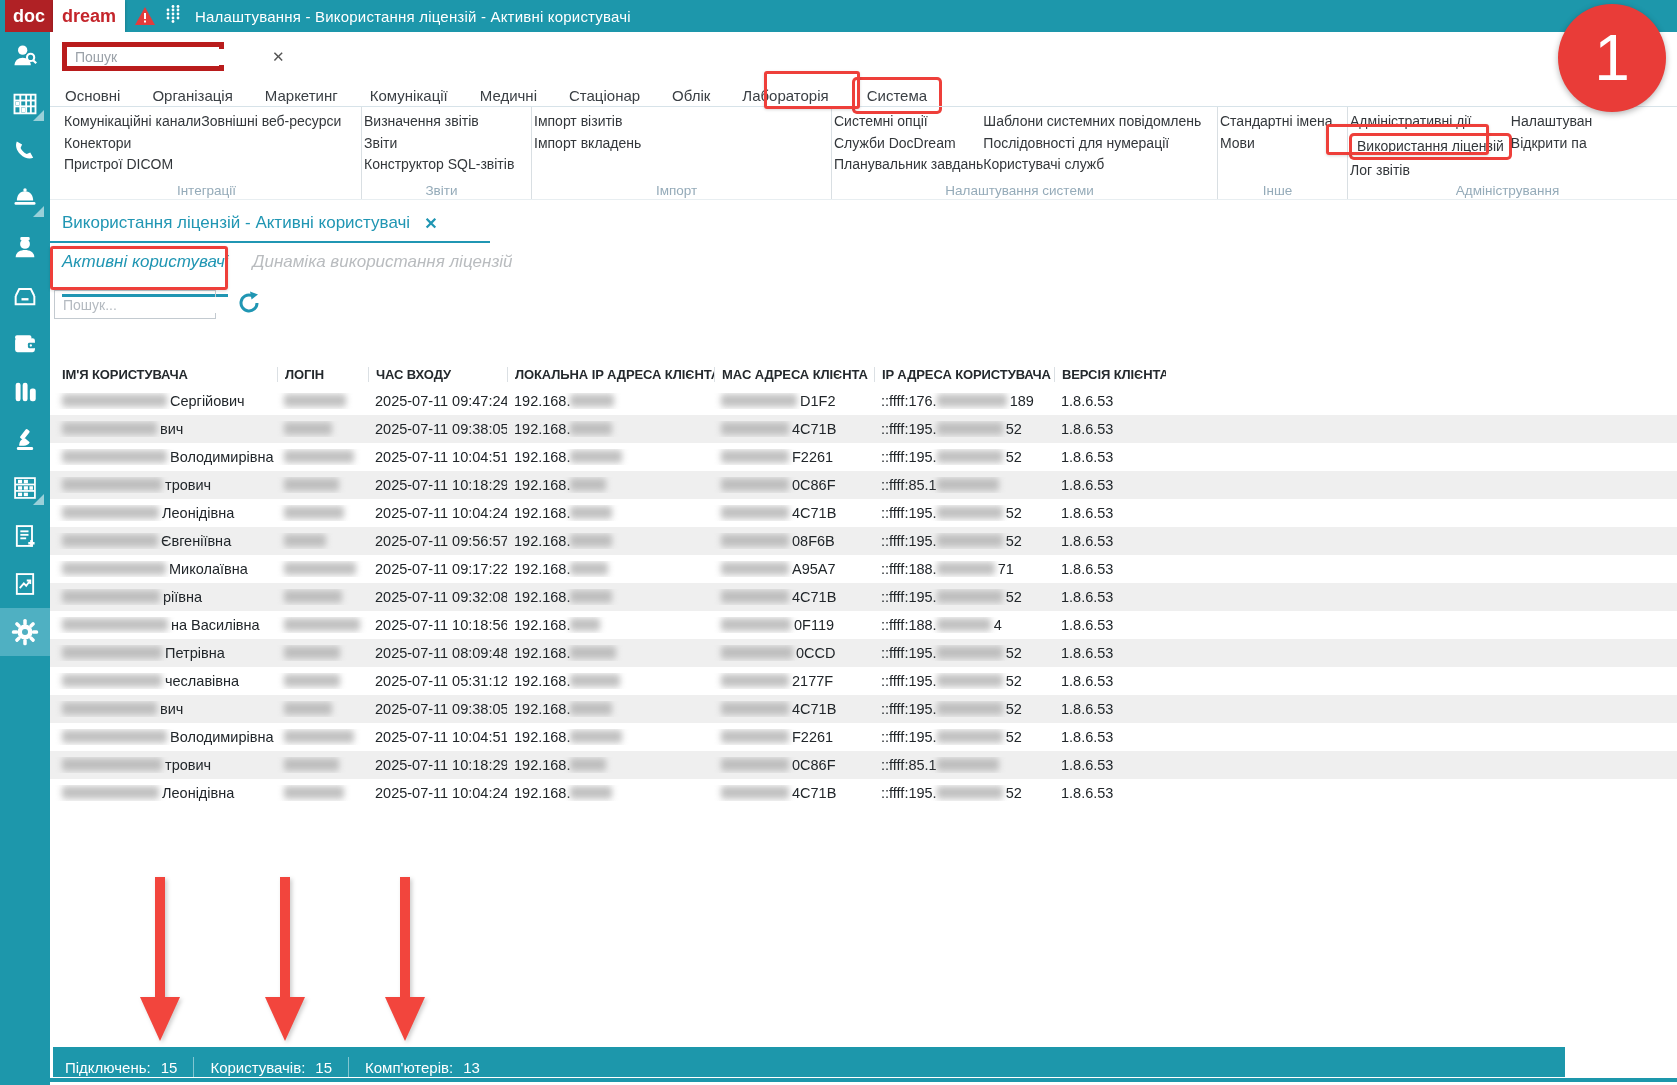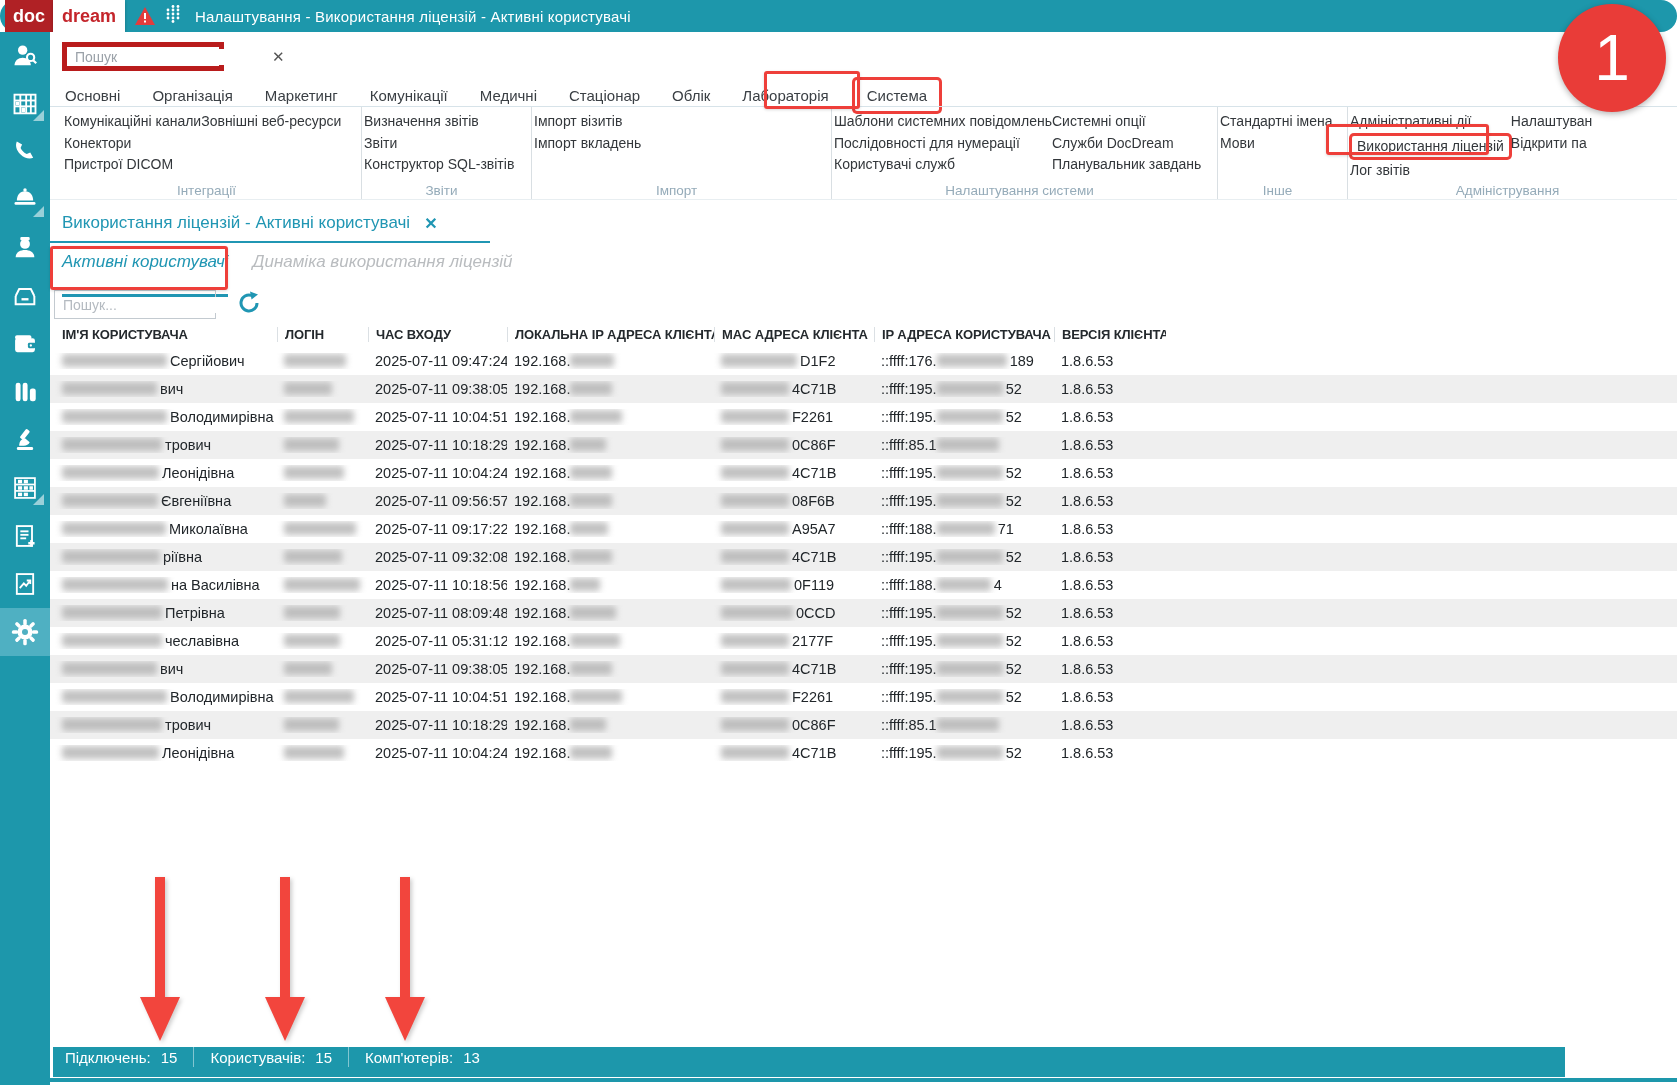--- a/index.html
+++ b/index.html
@@ -6,21 +6,21 @@
     --teal:#1d97ab; --teal-dark:#15808f; --teal-light:#4fb0c2; --accent:#2096b3;
     --red:#ee3f3a; --logo-red:#b02125; --ink:#21262a; --hdr:#24292d;
     --muted:#9aa1a8; --disabled:#b9bcbf; --grouplabel:#95abb9;
     --line:#d9dfe3; --alt:#efefef;
   }
   *{margin:0;padding:0;box-sizing:border-box;}
   html,body{width:1677px;height:1085px;overflow:hidden;}
   body{font-family:"Liberation Sans", sans-serif; background:#fff; position:relative; color:var(--ink);}
 
   
-  .topbar{position:absolute;left:0;top:0;width:1677px;height:32px;background:var(--teal);display:flex;align-items:center;border-radius:16px;}
+  .topbar{position:absolute;left:0;top:0;width:1677px;height:32px;background:var(--teal);display:flex;align-items:center;}
   .logo{display:flex;height:32px;font-weight:bold;font-size:18px;margin-left:5px;}
   .logo .doc{background:var(--logo-red);color:#fff;padding:4px 8px;line-height:24px;}
   .logo .dream{background:#fff;color:#c4252b;padding:4px 9px;line-height:24px;box-shadow:0 1px 3px rgba(0,0,0,.25);}
   .warn{width:20px;height:18px;margin-left:10px;position:relative;}
   .warn svg{display:block;}
   .gridicon{margin-left:10px;}
   .tb-title{color:#fff;font-size:15px;margin-left:12px;letter-spacing:.2px;}
 
   
   .sidebar{position:absolute;left:0;top:32px;width:50px;height:1053px;background:var(--teal);display:flex;flex-direction:column;}
@@ -61,31 +61,31 @@
 
   
   .toolbar-search{position:absolute;left:54px;top:290px;width:162px;height:29px;border:1px solid #c3cad0;display:flex;align-items:center;}
   .toolbar-search input{border:none;outline:none;flex:1;font-size:14px;padding:0 8px;font-family:inherit;color:#333;}
   .toolbar-search input::placeholder{color:#b4bac0;}
   .refresh{position:absolute;left:236px;top:290px;width:26px;height:26px;cursor:pointer;}
 
   
   .table{position:absolute;left:50px;top:322px;width:1627px;}
   .thead,.trow{display:grid;grid-template-columns:227px 91px 139px 207px 160px 180px 112px 1fr;align-items:center;}
-  .thead{height:25px;}
+  .thead{height:25px;margin-top:40px;}
   .th{font-size:13px;font-weight:700;color:var(--hdr);border-left:1px solid #dbe0e4;padding-left:7px;white-space:nowrap;overflow:hidden;letter-spacing:-0.1px;cursor:pointer;}
   .th:first-child{border-left:none;padding-left:12px;}
   .trow{height:28px;font-size:14.5px;color:var(--ink);}
   .trow:nth-child(even){background:var(--alt);}
   .td{padding-left:7px;white-space:nowrap;overflow:hidden;}
   .td:first-child{padding-left:12px;}
   .blur{display:inline-block;height:13px;background:#b3b3b3;filter:blur(3px);border-radius:2px;vertical-align:-1px;margin-right:3px;opacity:.8;}
 
   
-  .statusbar{position:absolute;left:53px;top:1047px;width:1512px;height:30px;background:var(--teal);display:flex;align-items:flex-start;color:#fff;font-size:15px;}
+  .statusbar{position:absolute;left:53px;top:1047px;width:1512px;height:30px;background:var(--teal);display:flex;align-items:flex-end;color:#fff;font-size:15px;}
   .st-item{display:flex;gap:10px;padding:0 16px;height:20px;align-items:center;border-left:1px solid rgba(255,255,255,.45);}
   .st-item:first-child{border-left:none;padding-left:12px;}
   .bottom-line{position:absolute;left:0;top:1078px;width:1677px;height:4px;background:var(--teal);}
 
   
   .ann-box{position:absolute;border:3px solid var(--red);border-radius:3px;box-shadow:0 1px 3px rgba(0,0,0,.15);pointer-events:none;}
   .ann-circle{position:absolute;left:1558px;top:4px;width:108px;height:108px;border-radius:50%;background:#e93c38;color:#fff;display:flex;align-items:center;justify-content:center;font-size:64px;box-shadow:0 2px 6px rgba(0,0,0,.3);}
   .ann-arrow{position:absolute;pointer-events:none;filter:drop-shadow(2px 2px 2px rgba(0,0,0,.2));}
 </style>
 </head>
@@ -323,28 +323,28 @@
           <div class="rcol">
             <div class="ritem">Імпорт візитів</div>
             <div class="ritem">Імпорт вкладень</div>
           </div>
         </div>
         <div class="rlabel">Імпорт</div>
       </div>
       <div class="rgroup" style="width: 386px;">
         <div class="rcols">
           <div class="rcol">
+            <div class="ritem">Системні опції</div>
+            <div class="ritem">Служби DocDream</div>
+            <div class="ritem">Планувальник завдань</div>
+          </div>
+          <div class="rcol">
             <div class="ritem">Шаблони системних повідомлень</div>
             <div class="ritem">Послідовності для нумерації</div>
             <div class="ritem">Користувачі служб</div>
-          </div>
-          <div class="rcol">
-            <div class="ritem">Системні опції</div>
-            <div class="ritem">Служби DocDream</div>
-            <div class="ritem">Планувальник завдань</div>
           </div>
         </div>
         <div class="rlabel">Налаштування системи</div>
       </div>
       <div class="rgroup" style="width: 130px;">
         <div class="rcols">
           <div class="rcol">
             <div class="ritem">Стандартні імена</div>
             <div class="ritem">Мови</div>
           </div>

